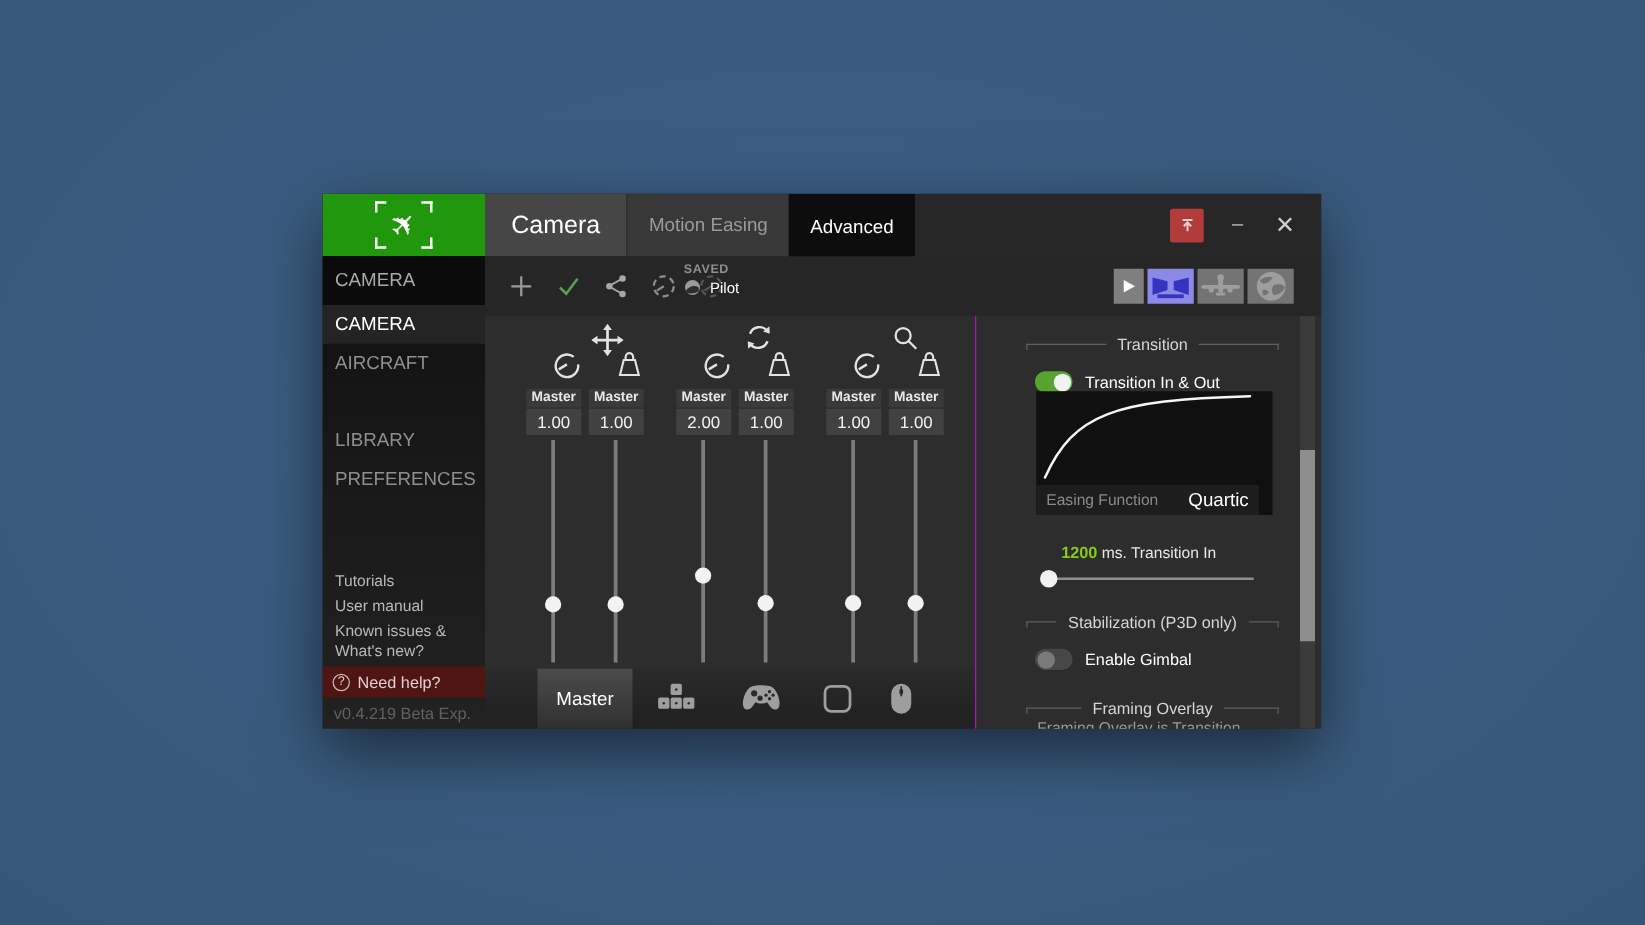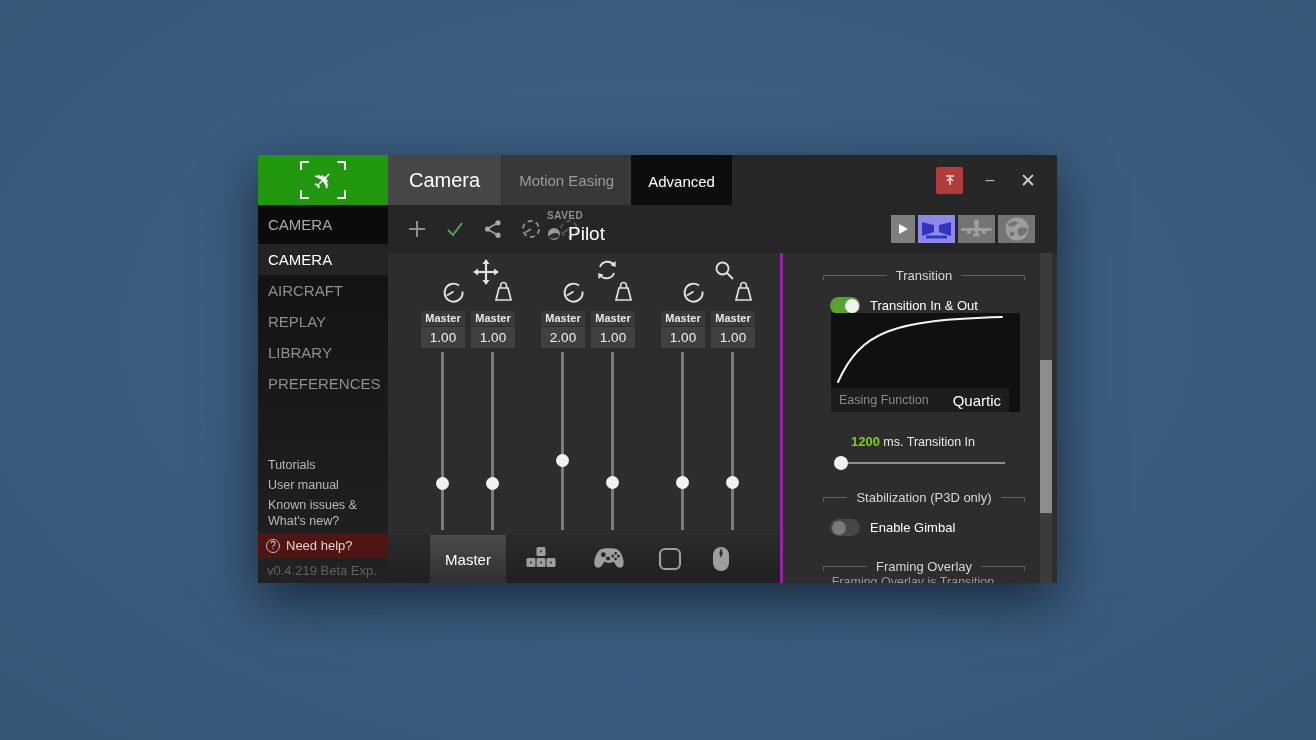--- a/index.html
+++ b/index.html
@@ -42,21 +42,21 @@
   .qmark{width:14px;height:14px;border:1px solid #cfb6b6;border-radius:50%;font-size:10px;
     display:flex;align-items:center;justify-content:center;color:#e3cfcf;flex:0 0 auto;}
   .version{position:absolute;left:0;top:358px;width:130px;padding-left:9px;color:#616161;font-size:13px;}
   
   .toolbar{position:absolute;left:130px;top:50px;width:669px;height:48px;background:#262626;}
   .tbicons{position:absolute;left:16px;top:0;height:48px;display:flex;align-items:center;gap:12px;}
   .tbi{width:26px;height:26px;display:flex;align-items:center;justify-content:center;}
   .saved-wrap{position:absolute;left:159px;top:5px;}
   .saved-label{color:#8f8f8f;font-size:10px;font-weight:bold;letter-spacing:.5px;}
   .preset-line{display:flex;align-items:center;gap:7px;margin-top:2px;}
-  .preset-name{color:#fff;font-size:19px;}
+  .preset-name{color:#fff;font-size:12px;}
   .thumbs{position:absolute;top:10px;right:22px;display:flex;gap:3px;align-items:center;}
   .thumb{height:28px;display:flex;align-items:center;justify-content:center;}
   .th-play{width:24px;background:#7f7f7f;}
   .th-cockpit{width:37px;background:#8c8ae6;}
   .th-gray{width:37px;background:#747474;}
   
   .mixer{position:absolute;left:130px;top:98px;width:392px;height:282px;background:#2d2d2d;}
   .grp-icon{position:absolute;top:6px;}
   .col-icon{position:absolute;top:26px;}
   .valbox{position:absolute;top:58px;width:44px;}
@@ -66,21 +66,21 @@
   .vtrack{position:absolute;left:5px;top:0;width:3px;height:178px;background:#7c7c7c;}
   .vthumb{position:absolute;left:0;width:13px;height:13px;border-radius:50%;background:#f2f2f2;margin-top:-6px;}
   
   .inputstrip{position:absolute;left:130px;top:380px;width:392px;height:48px;
     background:linear-gradient(180deg,#2a2a2a,#202020);}
   .master-tab{position:absolute;left:42px;top:0;width:76px;height:48px;
     background:linear-gradient(180deg,#4b4b4b,#303030);display:flex;align-items:center;justify-content:center;
     color:#fff;font-size:15px;}
   .in-icon{position:absolute;top:8px;width:34px;height:32px;display:flex;align-items:center;justify-content:center;}
   
-  .rpanel{position:absolute;left:522px;top:98px;width:260px;height:330px;background:#2d2d2d;border-left:3px solid #a21caf;}
+  .rpanel{position:absolute;left:522px;top:98px;width:260px;height:330px;background:#2d2d2d;border-left:1px solid #a21caf;}
   .sect{position:absolute;left:40px;width:202px;display:flex;align-items:center;gap:9px;}
   .sect .txt{color:#d6d6d6;font-size:13px;white-space:nowrap;}
   .sect .line{flex:1;height:1px;background:#5f5f5f;position:relative;}
   .sect .line.l::before,.sect .line.r::before{content:"";position:absolute;top:0;width:1px;height:5px;background:#5f5f5f;}
   .sect .line.l::before{left:0;}
   .sect .line.r::before{right:0;}
   .toggle{width:30px;height:17px;border-radius:9px;position:relative;flex:0 0 auto;}
   .tg-on{background:#56a330;}
   .tg-off{background:#474747;}
   .knob{position:absolute;top:1.5px;width:14px;height:14px;border-radius:50%;}
@@ -133,21 +133,20 @@
       </div>
       <div class="minbtn">–</div>
       <div class="closebtn">✕</div>
     </div>
   </div>
 
   <div class="sidebar">
     <div class="presets-block nav">CAMERA</div>
     <div class="nav-item nav-active" style="top:39px">CAMERA</div>
     <div class="nav-item" style="top:70px">AIRCRAFT</div>
-    <div class="nav-item" style="top:101px">REPLAY</div>
     <div class="nav-item" style="top:132px">LIBRARY</div>
     <div class="nav-item" style="top:163px">PREFERENCES</div>
     <div class="side-link" style="top:252px">Tutorials</div>
     <div class="side-link" style="top:272px">User manual</div>
     <div class="side-link" style="top:292px;width:112px">Known issues &amp; What's new?</div>
     <div class="helpband">
       <span class="qmark">?</span>
       <span>Need help?</span>
     </div>
     <div class="version">v0.4.219 Beta Exp.</div>

